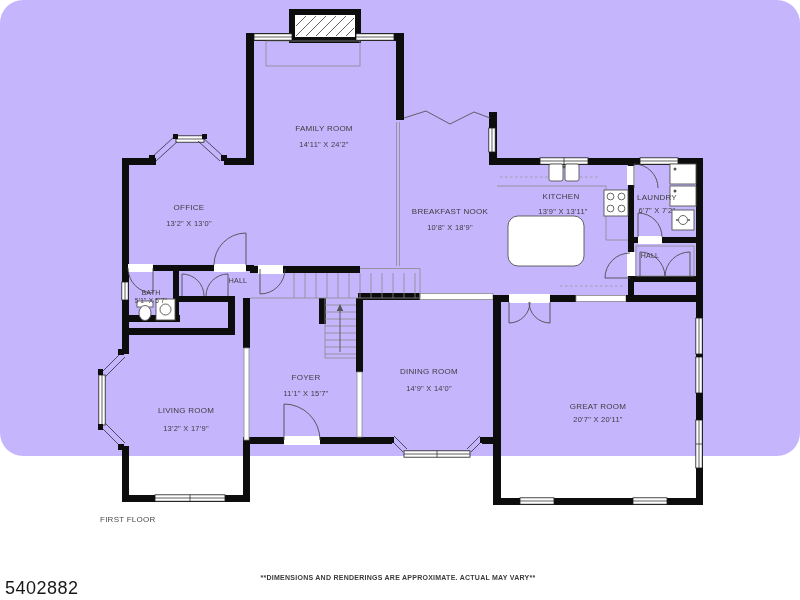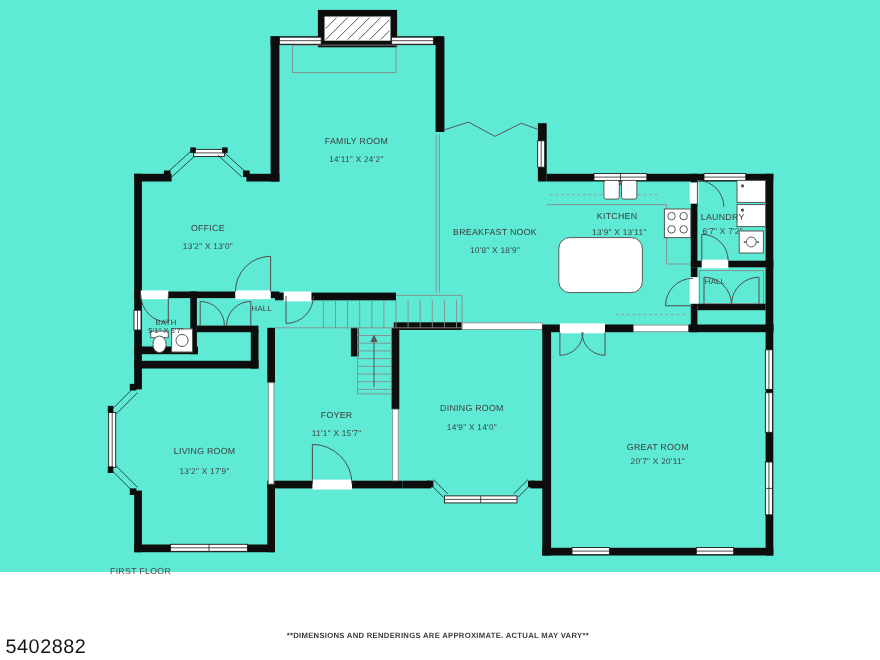--- a/index.html
+++ b/index.html
@@ -1,18 +1,18 @@
 <!DOCTYPE html>
 <html><head>
 <meta charset="utf-8">
 <style>
   html,body{margin:0;padding:0;}
   body{width:800px;height:600px;background:#ffffff;overflow:hidden;
        font-family:"Liberation Sans", sans-serif;}
-  .plan-wrap{position:relative;width:800px;height:520px;background:#5eead4;}
+  .plan-wrap{position:relative;width:800px;height:456px;background:#c4b5fd;border-radius:23px;}
   svg{display:block;}
   svg text{font-family:"Liberation Sans", sans-serif;fill:#3d3d3d;letter-spacing:.25px;}
   text.room-name{font-size:8px;}
   text.room-dims{font-size:7.5px;}
   text.small-label{font-size:7px;}
   text.tiny-dims{font-size:6.5px;}
   text.floor-label{font-size:8px;fill:#4a4a4a;}
   text.disclaimer{font-size:7px;font-weight:bold;fill:#3a3a3a;}
   text.listing{font-size:18px;fill:#171717;letter-spacing:.5px;}
   .wall{fill:#0d0d0d;}

